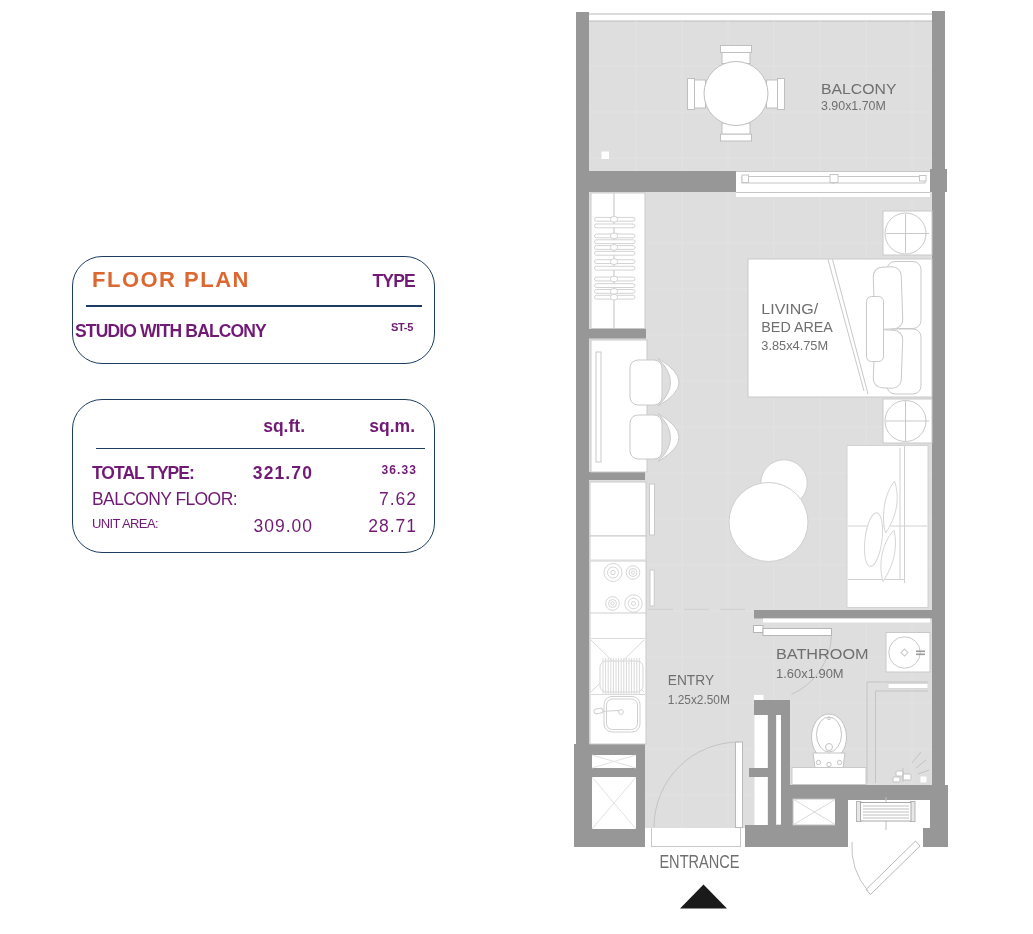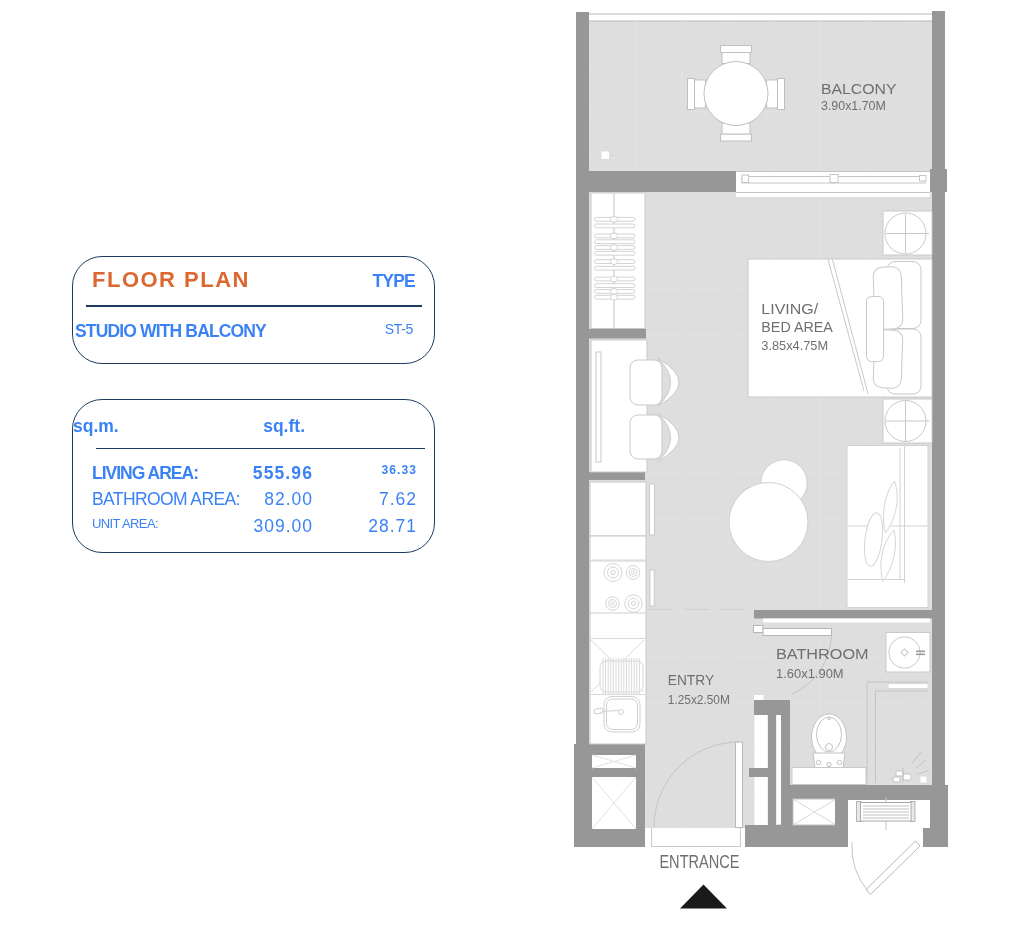--- a/index.html
+++ b/index.html
@@ -1,49 +1,48 @@
 <!DOCTYPE html>
 <html><head>
 <meta charset="utf-8">
 <style>
   html,body{margin:0;padding:0;background:#ffffff;}
   body{width:1033px;height:934px;position:relative;font-family:"Liberation Sans",sans-serif;overflow:hidden;}
   .box{position:absolute;border:1.5px solid #1d3c5f;border-radius:30px;background:#fff;}
-  .navy{color:#3b82f6;}
+  .navy{color:#701a75;}
 </style>
 </head>
 <body>
 
 <div class="box" id="box1" style="left:72px;top:256px;width:361px;height:106px;">
 
   <div style="position:absolute;left:19px;top:10px;font-size:22px;font-weight:bold;color:#dd6730;letter-spacing:1.5px;">FLOOR PLAN</div>
 
   <div class="navy" style="position:absolute;right:19px;top:14px;font-size:17.5px;font-weight:bold;letter-spacing:-0.8px;">TYPE</div>
 
   <div style="position:absolute;left:13px;top:48.2px;width:336px;height:1.4px;background:#1d3c5f;"></div>
 
   <div class="navy" style="position:absolute;left:2px;top:64px;font-size:17.5px;font-weight:bold;letter-spacing:-0.85px;">STUDIO WITH BALCONY</div>
 
-  <div class="navy" style="position:absolute;right:21px;top:64px;font-size:14px;font-weight:normal;letter-spacing:-0.3px;">ST-5</div>
+  <div class="navy" style="position:absolute;right:21px;top:64px;font-size:11px;font-weight:bold;letter-spacing:-0.3px;">ST-5</div>
 </div>
 
 <div class="box" id="box2" style="left:72px;top:399px;width:361px;height:152px;">
 
   <div class="navy" style="position:absolute;left:0;top:16px;width:232px;text-align:right;font-size:17.5px;font-weight:bold;">sq.ft.</div>
 
-  <div class="navy" style="position:absolute;left:0;top:16px;width:342px;font-size:17.5px;font-weight:bold;">sq.m.</div>
+  <div class="navy" style="position:absolute;left:0;top:16px;width:342px;text-align:right;font-size:17.5px;font-weight:bold;">sq.m.</div>
 
   <div style="position:absolute;left:23px;top:47.5px;width:329px;height:1.4px;background:#1d3c5f;"></div>
 
-  <div class="navy" style="position:absolute;left:19px;top:63px;font-size:17.5px;font-weight:bold;letter-spacing:-1px;">LIVING AREA:</div>
-  <div class="navy" style="position:absolute;left:0;top:63px;width:240px;text-align:right;font-size:17.5px;font-weight:bold;letter-spacing:1.1px;">555.96</div>
+  <div class="navy" style="position:absolute;left:19px;top:63px;font-size:17.5px;font-weight:bold;letter-spacing:-1px;">TOTAL TYPE:</div>
+  <div class="navy" style="position:absolute;left:0;top:63px;width:240px;text-align:right;font-size:17.5px;font-weight:bold;letter-spacing:1.1px;">321.70</div>
   <div class="navy" style="position:absolute;left:0;top:63px;width:344px;text-align:right;font-size:12px;font-weight:bold;letter-spacing:1.1px;">36.33</div>
 
-  <div class="navy" style="position:absolute;left:19px;top:89.3px;font-size:17.5px;letter-spacing:-0.6px;">BATHROOM AREA:</div>
-  <div class="navy" style="position:absolute;left:0;top:89.3px;width:240px;text-align:right;font-size:17.5px;letter-spacing:1px;">82.00</div>
+  <div class="navy" style="position:absolute;left:19px;top:89.3px;font-size:17.5px;letter-spacing:-0.6px;">BALCONY FLOOR:</div>
   <div class="navy" style="position:absolute;left:0;top:89.3px;width:344px;text-align:right;font-size:17.5px;letter-spacing:1px;">7.62</div>
 
   <div class="navy" style="position:absolute;left:19px;top:115.6px;font-size:13px;letter-spacing:-0.6px;">UNIT AREA:</div>
   <div class="navy" style="position:absolute;left:0;top:115.6px;width:240px;text-align:right;font-size:17.5px;letter-spacing:1px;">309.00</div>
   <div class="navy" style="position:absolute;left:0;top:115.6px;width:344px;text-align:right;font-size:17.5px;letter-spacing:1px;">28.71</div>
 </div>
 
 <svg width="1033" height="934" viewBox="0 0 1033 934" style="position:absolute;left:0;top:0;">
 <defs>
 <clipPath id="clipfloor">

